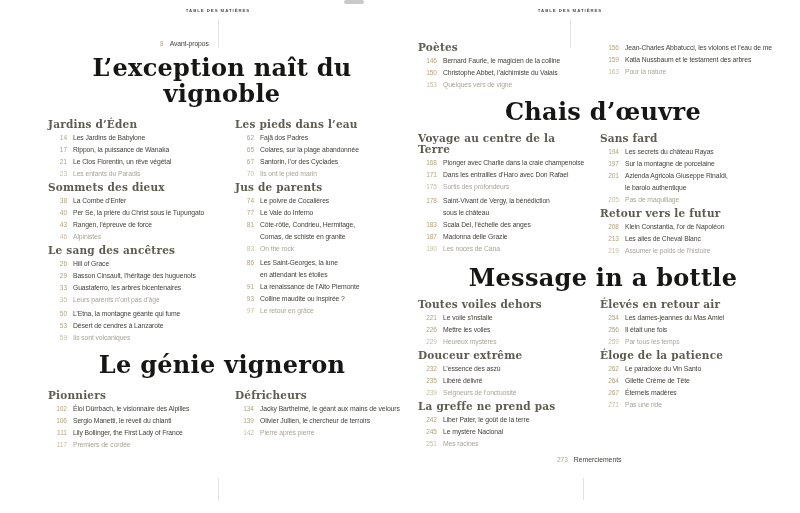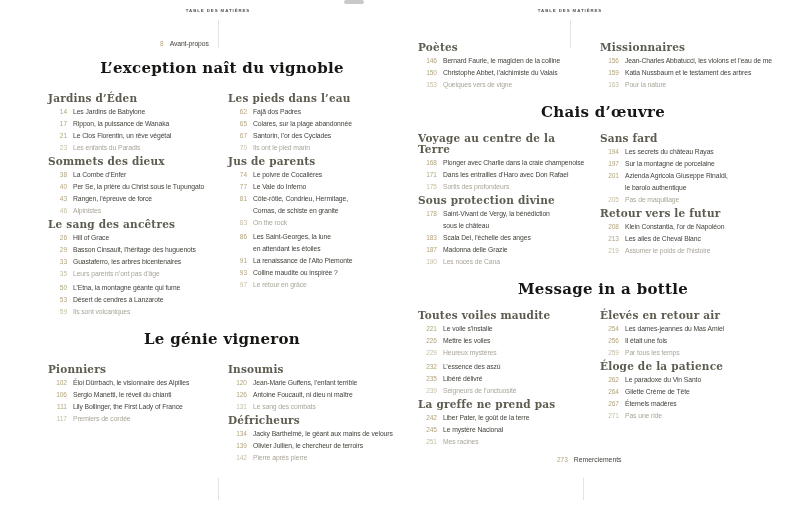--- a/index.html
+++ b/index.html
@@ -28,26 +28,26 @@
   #left-content{padding:0 4px 0 48px;width:348px;box-sizing:content-box;}
   #right-content{padding:42px 12px 0 18px;width:370px;box-sizing:content-box;}
 
   .avant{margin:36px 0 0 112px;line-height:10px;}
   .avant .num{color:#b2a47c;font-size:6.5px;margin-right:6px;}
   .avant .txt{color:#45433d;font-size:6.8px;letter-spacing:-0.1px;}
 
   h2.chapter{
     margin:0;text-align:center;color:#161614;
     font-family:"DejaVu Serif","Liberation Serif",serif;
-    font-weight:700;font-size:15px;line-height:26px;letter-spacing:0.3px;
+    font-weight:700;font-size:24px;line-height:26px;letter-spacing:0.3px;
   }
   #left-content h2.chapter{margin:6px 0 12px;}
   #right-content h2.chapter{margin:6px 0 8px;text-align:center;}
 
-  .cols{display:flex;gap:12px;align-items:flex-start;}
+  .cols{display:flex;gap:19px;align-items:flex-start;}
   #right-content .cols{gap:10px;}
   .col{width:168px;flex:none;}
   #right-content .col{width:172px;}
 
   .section{margin:0 0 2px;}
   .section h3{
     margin:0 0 2px;font-family:"DejaVu Serif","Liberation Serif",serif;
     font-weight:700;font-size:10.5px;line-height:11px;
     color:#5e5c50;letter-spacing:0.2px;
   }
@@ -233,35 +233,20 @@
                 <span class="txt">Lily Bollinger, the First Lady of France</span>
               </div>
               <div class="entry muted">
                 <span class="num">117</span>
                 <span class="txt">Premiers de cordée</span>
               </div>
             </div>
           </div>
           <div class="col">
             <div class="section">
-              <h3>Insoumis</h3>
-              <div class="entry">
-                <span class="num">120</span>
-                <span class="txt">Jean-Marie Guffens, l’enfant terrible</span>
-              </div>
-              <div class="entry">
-                <span class="num">126</span>
-                <span class="txt">Antoine Foucault, ni dieu ni maître</span>
-              </div>
-              <div class="entry muted">
-                <span class="num">131</span>
-                <span class="txt">Le sang des combats</span>
-              </div>
-            </div>
-            <div class="section">
               <h3>Défricheurs</h3>
               <div class="entry">
                 <span class="num">134</span>
                 <span class="txt">Jacky Barthelmé, le géant aux mains de velours</span>
               </div>
               <div class="entry">
                 <span class="num">139</span>
                 <span class="txt">Olivier Jullien, le chercheur de terroirs</span>
               </div>
               <div class="entry muted">
@@ -294,21 +279,20 @@
                 <span class="txt">Christophe Abbet, l’alchimiste du Valais</span>
               </div>
               <div class="entry muted">
                 <span class="num">153</span>
                 <span class="txt">Quelques vers de vigne</span>
               </div>
             </div>
           </div>
           <div class="col">
             <div class="section">
-              <h3>Missionnaires</h3>
               <div class="entry">
                 <span class="num">156</span>
                 <span class="txt">Jean-Charles Abbatucci, les violons et l’eau de mer</span>
               </div>
               <div class="entry">
                 <span class="num">159</span>
                 <span class="txt">Katia Nussbaum et le testament des arbres</span>
               </div>
               <div class="entry muted">
                 <span class="num">163</span>
@@ -329,21 +313,20 @@
               <div class="entry">
                 <span class="num">171</span>
                 <span class="txt">Dans les entrailles d’Haro avec Don Rafael</span>
               </div>
               <div class="entry muted">
                 <span class="num">175</span>
                 <span class="txt">Sortis des profondeurs</span>
               </div>
             </div>
             <div class="section">
-              <h3>Sous protection divine</h3>
               <div class="entry">
                 <span class="num">178</span>
                 <span class="txt">Saint-Vivant de Vergy, la bénédiction
 sous le château</span>
               </div>
               <div class="entry">
                 <span class="num">183</span>
                 <span class="txt">Scala Dei, l’échelle des anges</span>
               </div>
               <div class="entry">
@@ -391,35 +374,36 @@
                 <span class="num">219</span>
                 <span class="txt">Assumer le poids de l’histoire</span>
               </div>
             </div>
           </div>
         </div>
         <h2 class="chapter">Message in a bottle</h2>
         <div class="cols">
           <div class="col">
             <div class="section">
-              <h3>Toutes voiles maudite</h3>
+              <h3>Toutes voiles dehors</h3>
               <div class="entry">
                 <span class="num">221</span>
                 <span class="txt">Le voile s’installe</span>
               </div>
               <div class="entry">
                 <span class="num">226</span>
                 <span class="txt">Mettre les voiles</span>
               </div>
               <div class="entry muted">
                 <span class="num">229</span>
                 <span class="txt">Heureux mystères</span>
               </div>
             </div>
             <div class="section">
+              <h3>Douceur extrême</h3>
               <div class="entry">
                 <span class="num">232</span>
                 <span class="txt">L’essence des aszú</span>
               </div>
               <div class="entry">
                 <span class="num">235</span>
                 <span class="txt">Libéré délivré</span>
               </div>
               <div class="entry muted">
                 <span class="num">239</span>

